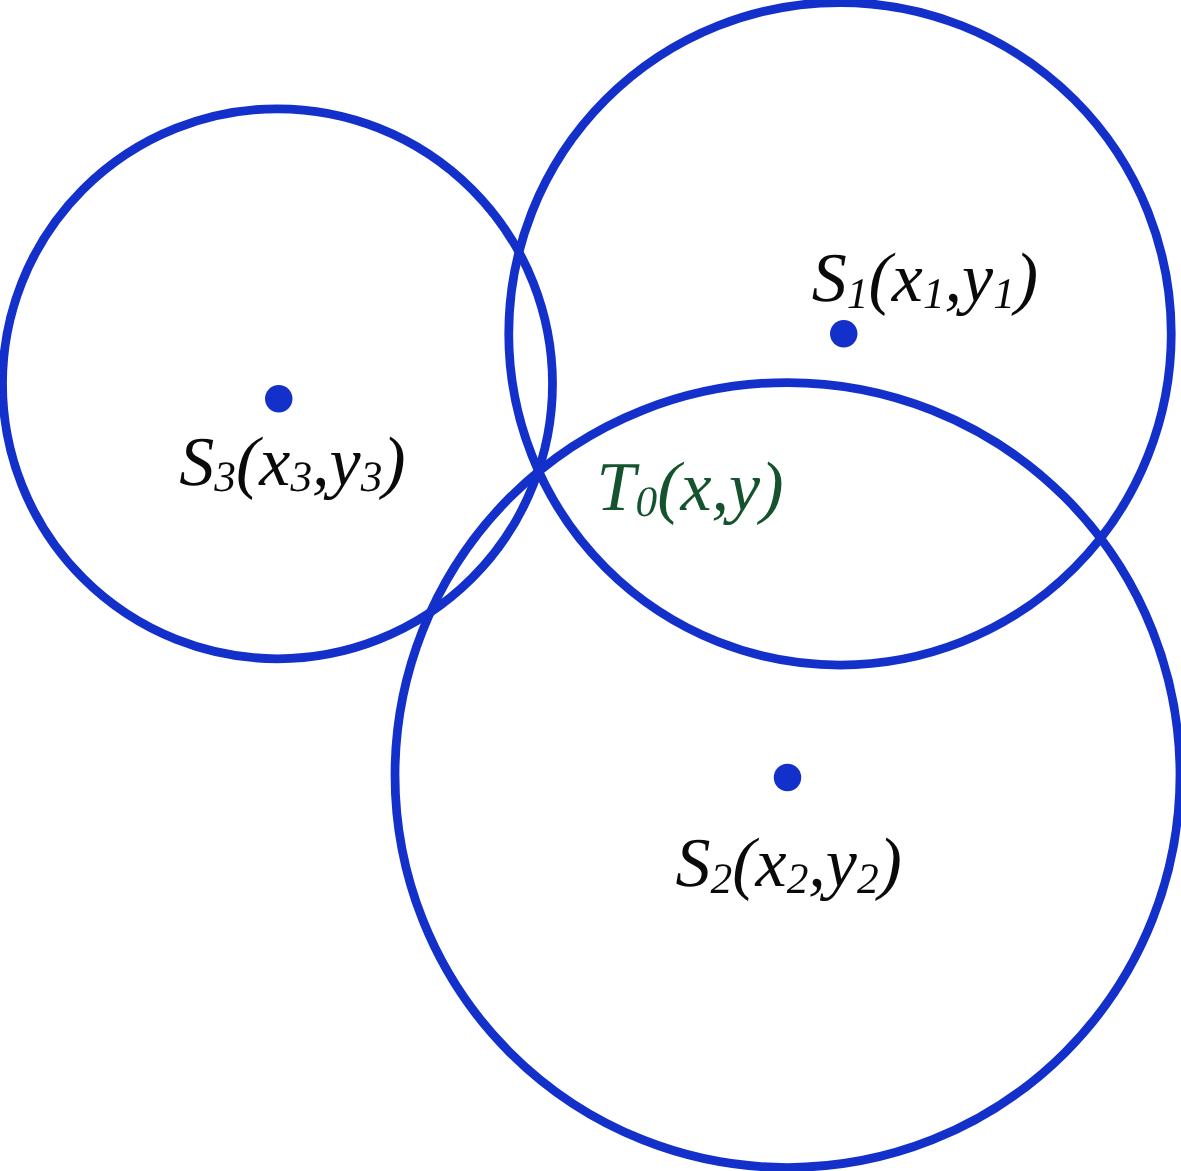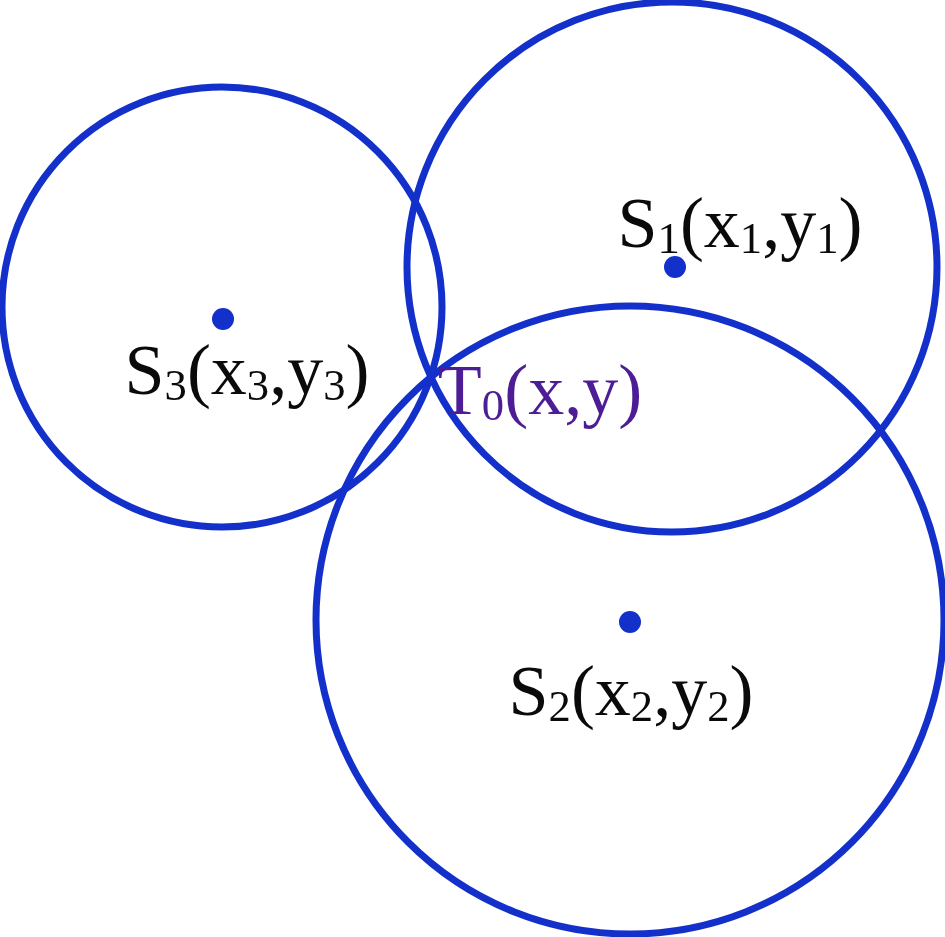--- a/index.html
+++ b/index.html
@@ -31,21 +31,22 @@
     left: 0;
     top: 0;
     width: 100%;
     height: 100%;
     pointer-events: none;
   }
   .circle-label {
     position: absolute;
     transform: translate(-50%, -50%);
     font-family: "Liberation Serif", serif;
-    font-size: 72px;
+    font-style: italic;
+    font-size: 56px;
     line-height: 1;
     white-space: nowrap;
     letter-spacing: 0;
   }
   .circle-label .main {
     font-size: 1em;
   }
   .circle-label .sub {
     font-size: 0.62em;
     position: relative;
@@ -60,16 +61,16 @@
       <circle cx="672" cy="267" r="265" fill="none" stroke="#1330cb" stroke-width="7"></circle>
       <circle cx="675" cy="267" r="11" fill="#1330cb"></circle>
       <circle cx="630" cy="620" r="314" fill="none" stroke="#1330cb" stroke-width="7"></circle>
       <circle cx="630" cy="622" r="11" fill="#1330cb"></circle>
       <circle cx="222" cy="307" r="220" fill="none" stroke="#1330cb" stroke-width="7"></circle>
       <circle cx="223" cy="319" r="11" fill="#1330cb"></circle>
     </svg>
   <div class="labels-layer">
       <div class="circle-label" style="left: 740px; top: 223px; color: rgb(10, 10, 10);"><span class="main">S</span><span class="sub">1</span><span class="main">(</span><span class="main">x</span><span class="sub">1</span><span class="main">,</span><span class="main">y</span><span class="sub">1</span><span class="main">)</span></div>
       <div class="circle-label" style="left: 631px; top: 679px; color: rgb(10, 10, 10); margin-top: 12px;"><span class="main">S</span><span class="sub">2</span><span class="main">(</span><span class="main">x</span><span class="sub">2</span><span class="main">,</span><span class="main">y</span><span class="sub">2</span><span class="main">)</span></div>
-      <div class="circle-label" style="left: 247px; top: 370px; color: rgb(10, 10, 10);"><span class="main">S</span><span class="sub">3</span><span class="main">(</span><span class="main">x</span><span class="sub">3</span><span class="main">,</span><span class="main">y</span><span class="sub">3</span><span class="main">)</span></div>
-      <div class="circle-label" style="left: 540px; top: 390px; color: #4c1d95;"><span class="main">T</span><span class="sub">0</span><span class="main">(</span><span class="main">x</span><span class="main">,</span><span class="main">y</span><span class="main">)</span></div>
+      <div class="circle-label" style="left: 234px; top: 370px; color: rgb(10, 10, 10);"><span class="main">S</span><span class="sub">3</span><span class="main">(</span><span class="main">x</span><span class="sub">3</span><span class="main">,</span><span class="main">y</span><span class="sub">3</span><span class="main">)</span></div>
+      <div class="circle-label" style="left: 552px; top: 390px; color: #14532d;"><span class="main">T</span><span class="sub">0</span><span class="main">(</span><span class="main">x</span><span class="main">,</span><span class="main">y</span><span class="main">)</span></div>
     </div>
 </div>
 
 </body></html>

